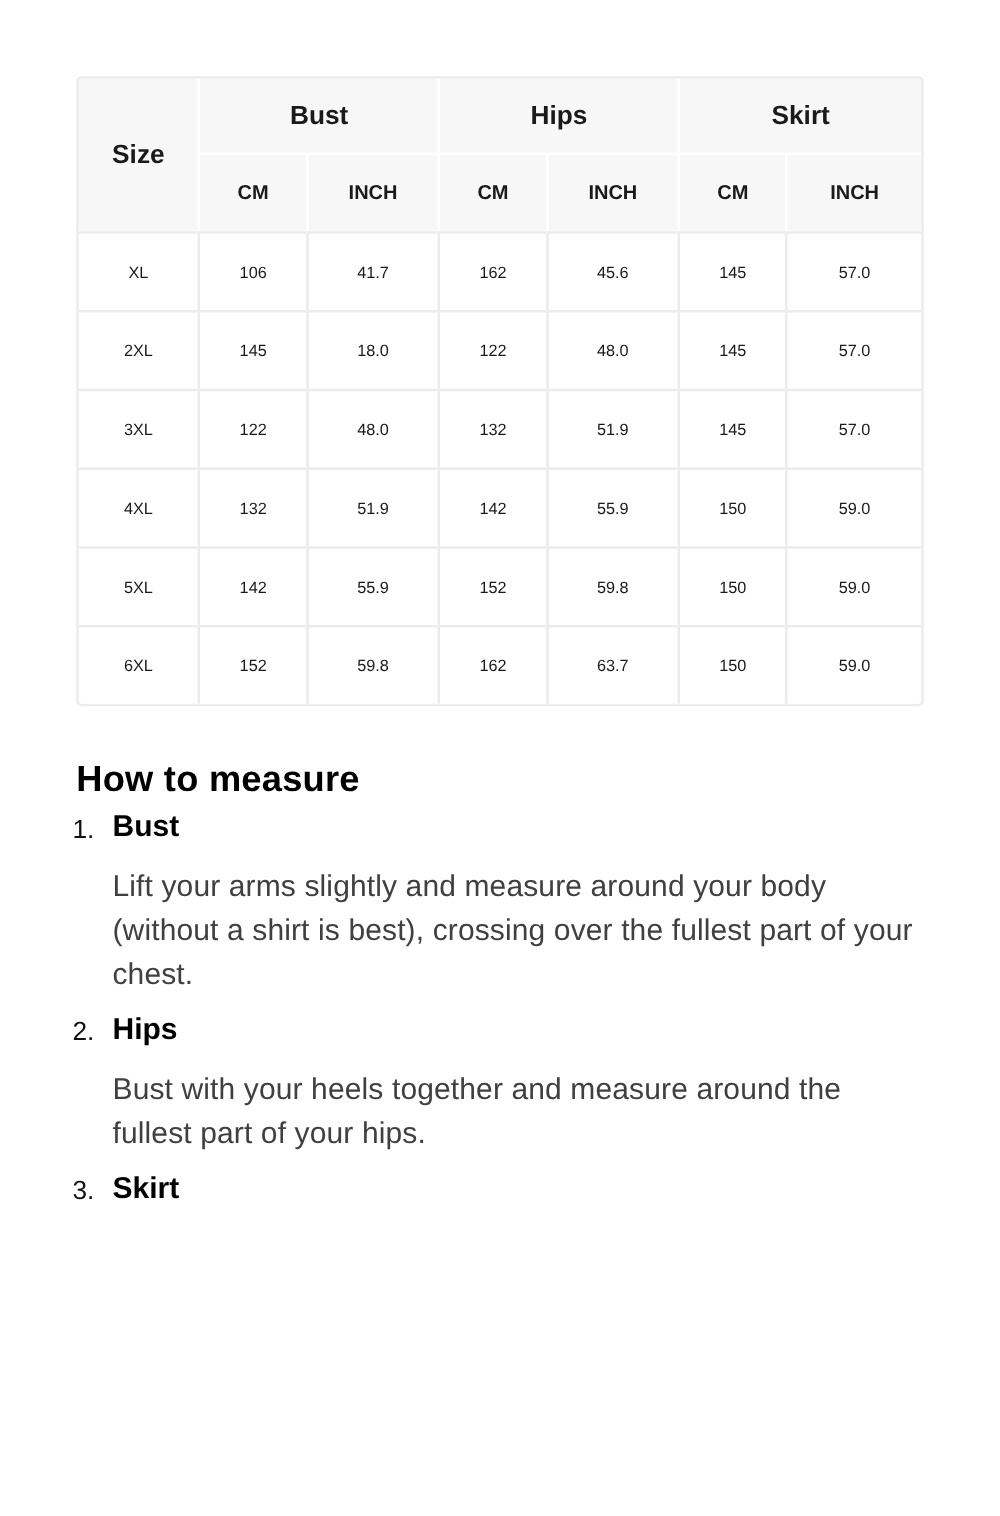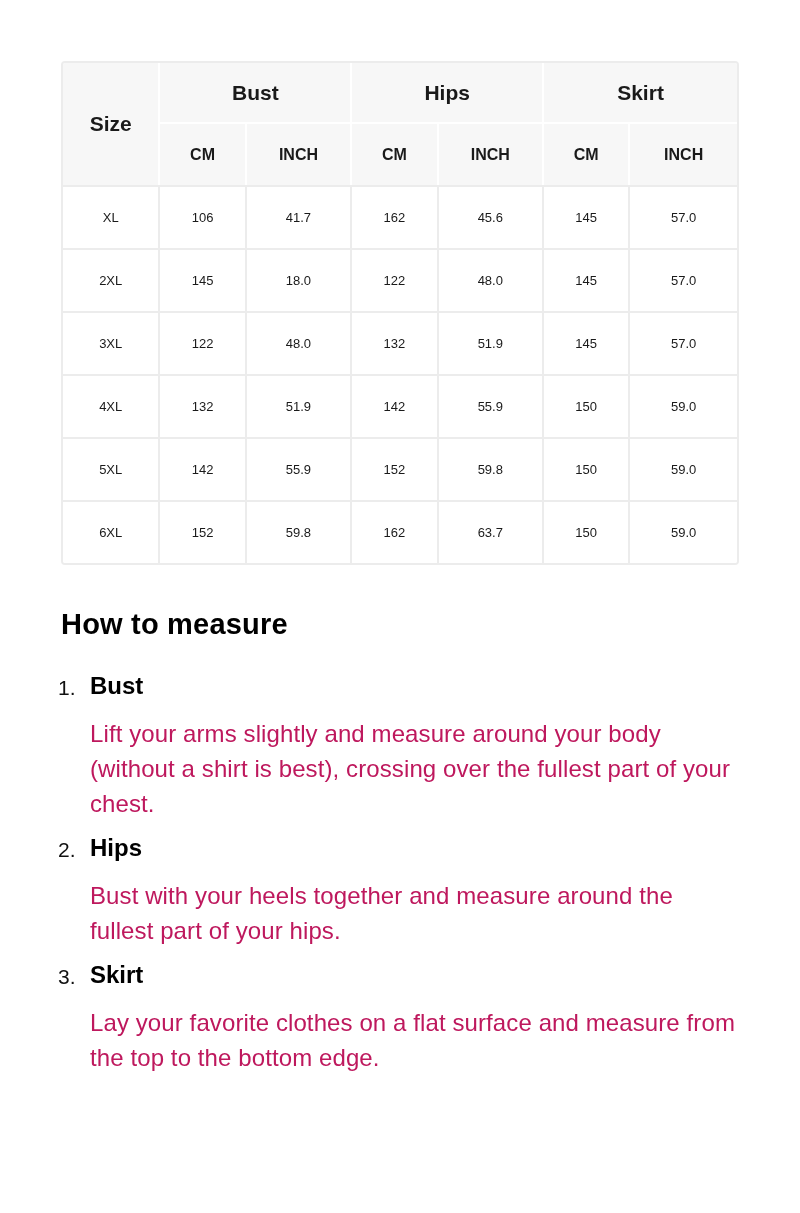--- a/index.html
+++ b/index.html
@@ -47,21 +47,21 @@
   tr.unit-row th { height: 61px; font-size: 16px; border-left: 2px solid #ffffff; }
   tbody td {
     height: 61px;
     background: #ffffff;
     border-top: 2px solid #ececec;
   }
   tbody td + td { border-left: 2px solid #ececec; }
 
   
   .howto-heading {
-    margin: 42px 0 28px 0;
+    margin: 42px 0 4px 0;
     font-size: 29px;
     line-height: 34px;
     font-weight: 700;
     color: #000000;
     letter-spacing: 0.2px;
   }
   .howto-intro {
     margin: 0 0 26px 0;
     font-size: 24px;
     line-height: 35px;
@@ -85,21 +85,21 @@
     line-height: 34px;
     font-weight: 700;
     color: #000000;
     margin: 0;
   }
   .step-desc {
     grid-column: 2;
     margin: 11px 0 0 0;
     font-size: 24px;
     line-height: 35px;
-    color: #be185d;
+    color: #404040;
     letter-spacing: 0.1px;
   }
 </style>
 </head>
 <body>
 
 <div class="page">
 
   <div class="table-wrap">
     <table class="size-chart">
@@ -196,17 +196,16 @@
       <p class="step-desc">Lift your arms slightly and measure around your body (without a shirt is best), crossing over the fullest part of your chest.</p>
     </div>
     <div class="step">
       <span class="step-num">2.</span>
       <h3 class="step-title">Hips</h3>
       <p class="step-desc">Bust with your heels together and measure around the fullest part of your hips.</p>
     </div>
     <div class="step">
       <span class="step-num">3.</span>
       <h3 class="step-title">Skirt</h3>
-      <p class="step-desc">Lay your favorite clothes on a flat surface and measure from the top to the bottom edge.</p>
     </div>
   </div>
 
 </div>
 
 </body></html>

